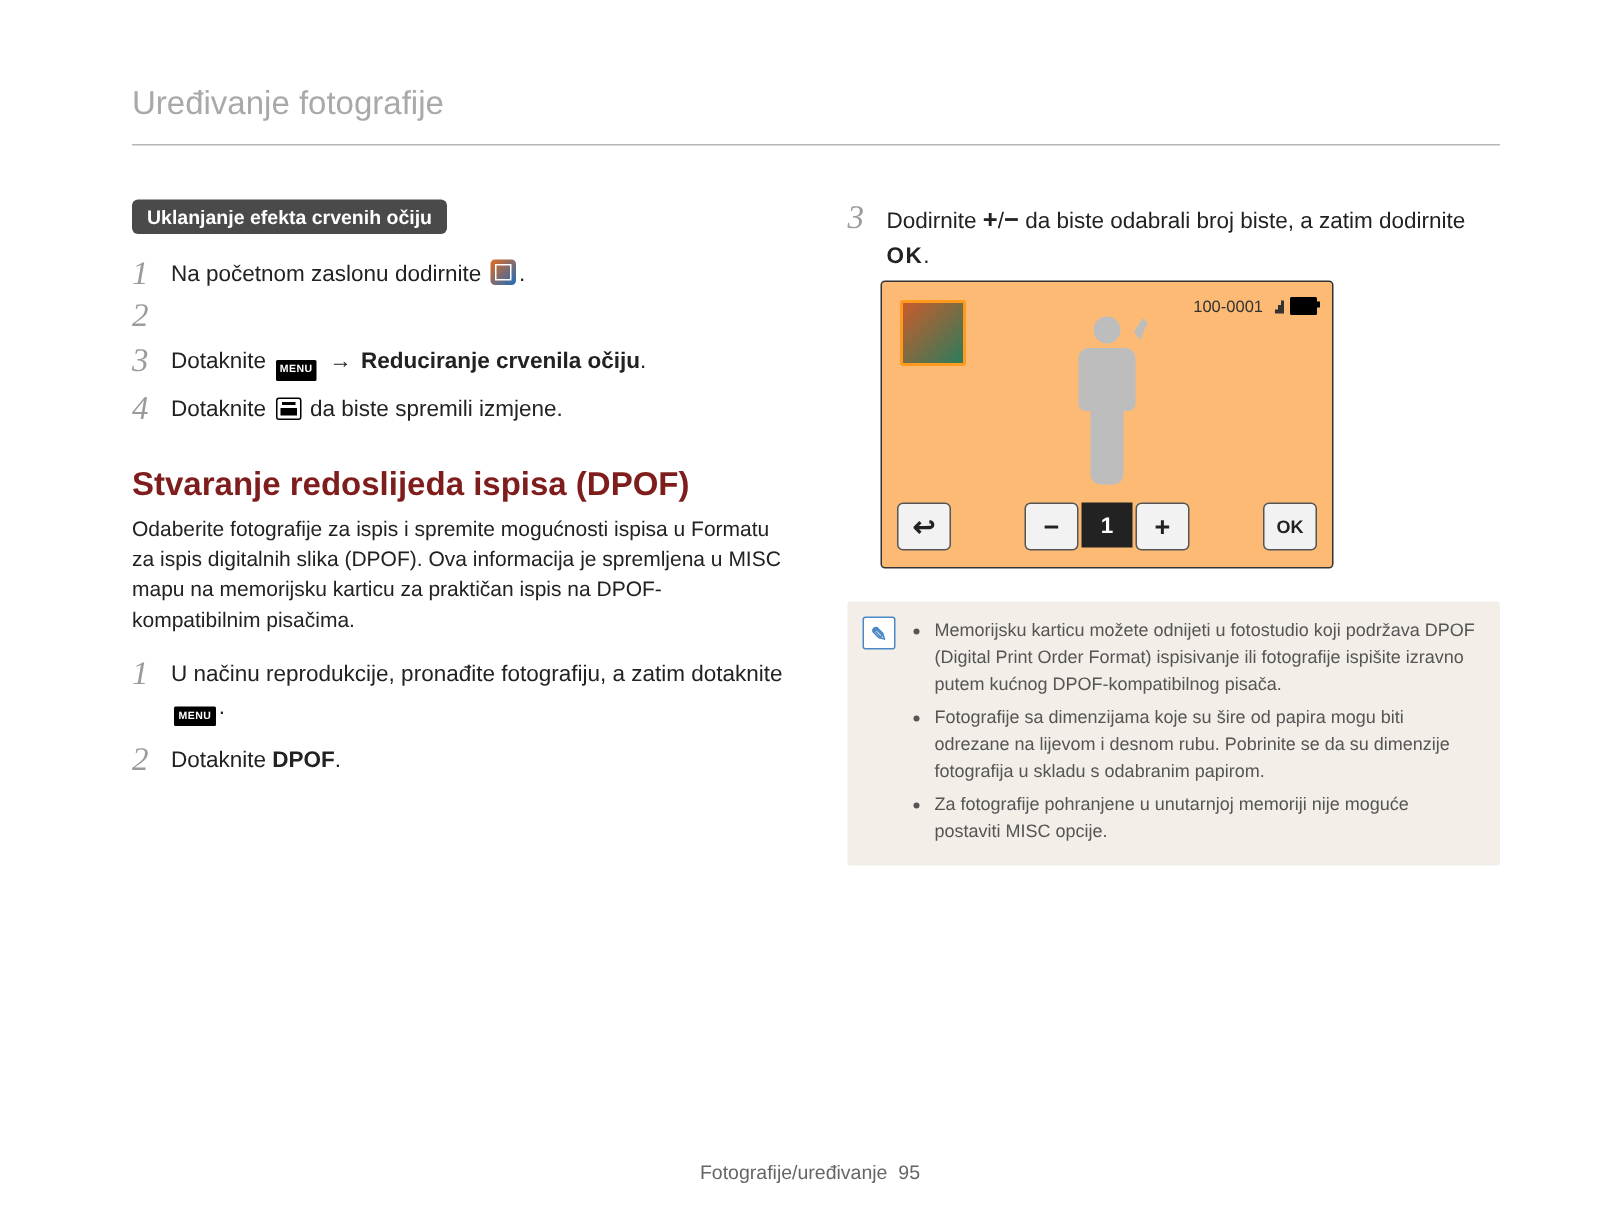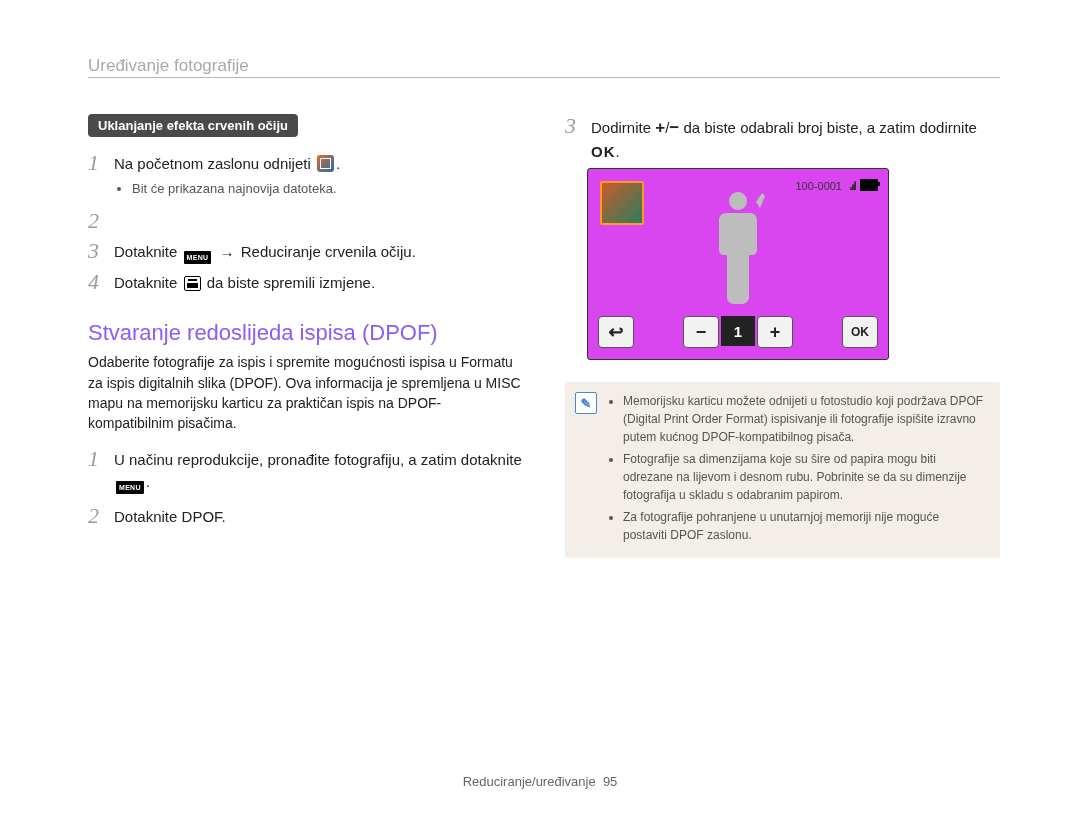--- a/index.html
+++ b/index.html
@@ -11,22 +11,22 @@
     color: #222;
   }
   .page {
     padding: 56px 80px 0 88px;
     box-sizing: border-box;
     height: 100%;
     position: relative;
   }
   .page-title {
     color: #a9a9a9;
-    font-size: 17px;
-    padding-bottom: 1px;
+    font-size: 22px;
+    padding-bottom: 14px;
     border-bottom: 1px solid #b5b5b5;
     margin-bottom: 14px;
   }
   .columns {
     display: flex;
     gap: 42px;
     margin-top: 36px;
   }
   .col {
     flex: 1;
@@ -53,35 +53,35 @@
     color: #9b9b9b;
     width: 26px;
     flex: 0 0 26px;
     line-height: 1.1;
   }
   .step-body {
     font-size: 15px;
     line-height: 1.45;
     padding-top: 2px;
   }
-  .step-body strong { font-weight: normal; }
+  .step-body strong { font-weight: bold; }
   .sub {
     list-style: disc;
     margin: 2px 0 10px 44px;
     padding: 0;
     font-size: 13px;
     color: #555;
     line-height: 1.5;
   }
   .sub li { margin-bottom: 2px; }
   .section-heading {
-    color: #8b5cf6;
+    color: #7f1d1d;
     font-size: 22px;
     margin: 26px 0 6px 0;
-    font-weight: normal;
+    font-weight: bold;
   }
   .section-desc {
     font-size: 14px;
     line-height: 1.45;
     margin: 0 0 14px 0;
   }
   .inline-icon {
     display: inline-block;
     vertical-align: -3px;
     margin: 0 2px;
@@ -107,21 +107,21 @@
   .arrow { margin: 0 2px; }
   .plusminus { font-weight:bold; font-size:17px; }
   .ok-text { font-weight:bold; letter-spacing:1px; }
 
   
   .cam-screen {
     width: 300px;
     height: 190px;
     border: 1px solid #333;
     border-radius: 3px;
-    background: #d946ef;
+    background: #fdba74;
     position: relative;
     margin-top: 6px;
     margin-left: 22px;
   }
   .thumb {
     position:absolute; left:12px; top:12px; width:40px; height:40px;
     border:2px solid #ff9a1e; border-radius:2px;
     background:linear-gradient(135deg,#c95c2c,#2c7c5c);
   }
   .counter-text {
@@ -188,27 +188,24 @@
   <div class="page-title">Uređivanje fotografije</div>
 
   <div class="columns">
 
     <div class="col">
       <div class="tag">Uklanjanje efekta crvenih očiju</div>
 
       <div class="step">
         <div class="step-num">1</div>
         <div class="step-body">
-          <span>Na početnom zaslonu odnijeti </span>
+          <span>Na početnom zaslonu dodirnite </span>
           <span class="inline-icon ic-frame"></span>.
         </div>
       </div>
-      <ul class="sub">
-        <li>Bit će prikazana najnovija datoteka.</li>
-      </ul>
 
       <div class="step">
         <div class="step-num">2</div>
       </div>
 
       <div class="step" style="margin-top:6px;">
         <div class="step-num">3</div>
         <div class="step-body">
           <span>Dotaknite </span>
           <span class="inline-icon ic-menu">MENU</span>
@@ -273,23 +270,23 @@
           </div>
           <div class="cam-btn small">OK</div>
         </div>
       </div>
 
       <div class="note">
         <div class="note-icon">✎</div>
         <ul>
           <li>Memorijsku karticu možete odnijeti u fotostudio koji podržava DPOF (Digital Print Order Format) ispisivanje ili fotografije ispišite izravno putem kućnog DPOF-kompatibilnog pisača.</li>
           <li>Fotografije sa dimenzijama koje su šire od papira mogu biti odrezane na lijevom i desnom rubu. Pobrinite se da su dimenzije fotografija u skladu s odabranim papirom.</li>
-          <li>Za fotografije pohranjene u unutarnjoj memoriji nije moguće postaviti DPOF zaslonu.</li>
+          <li>Za fotografije pohranjene u unutarnjoj memoriji nije moguće postaviti MISC opcije.</li>
         </ul>
       </div>
     </div>
   </div>
 
   <div class="footer">
-    <span>Reduciranje/uređivanje</span>
+    <span>Fotografije/uređivanje</span>
     &nbsp;<span>95</span>
   </div>
 </div>
 
 </body></html>

